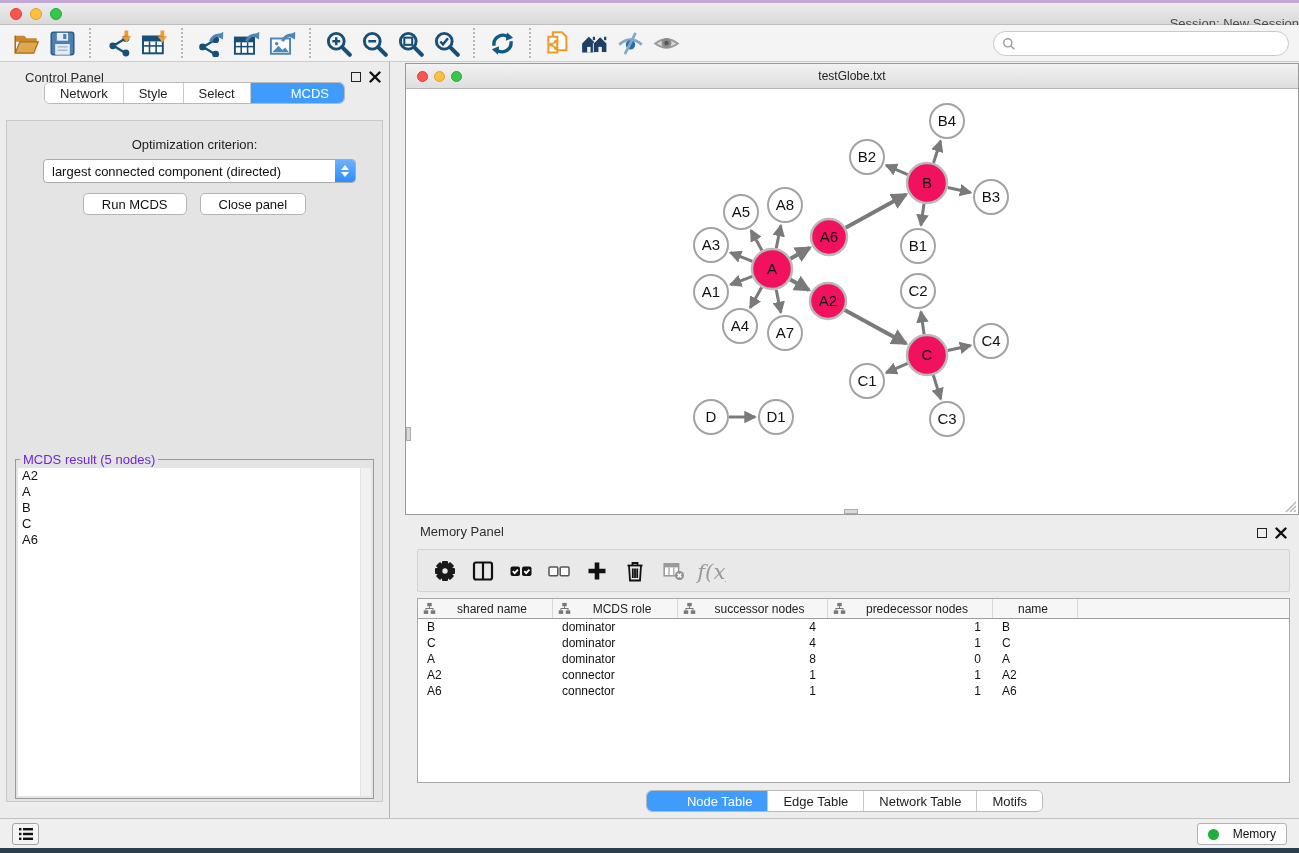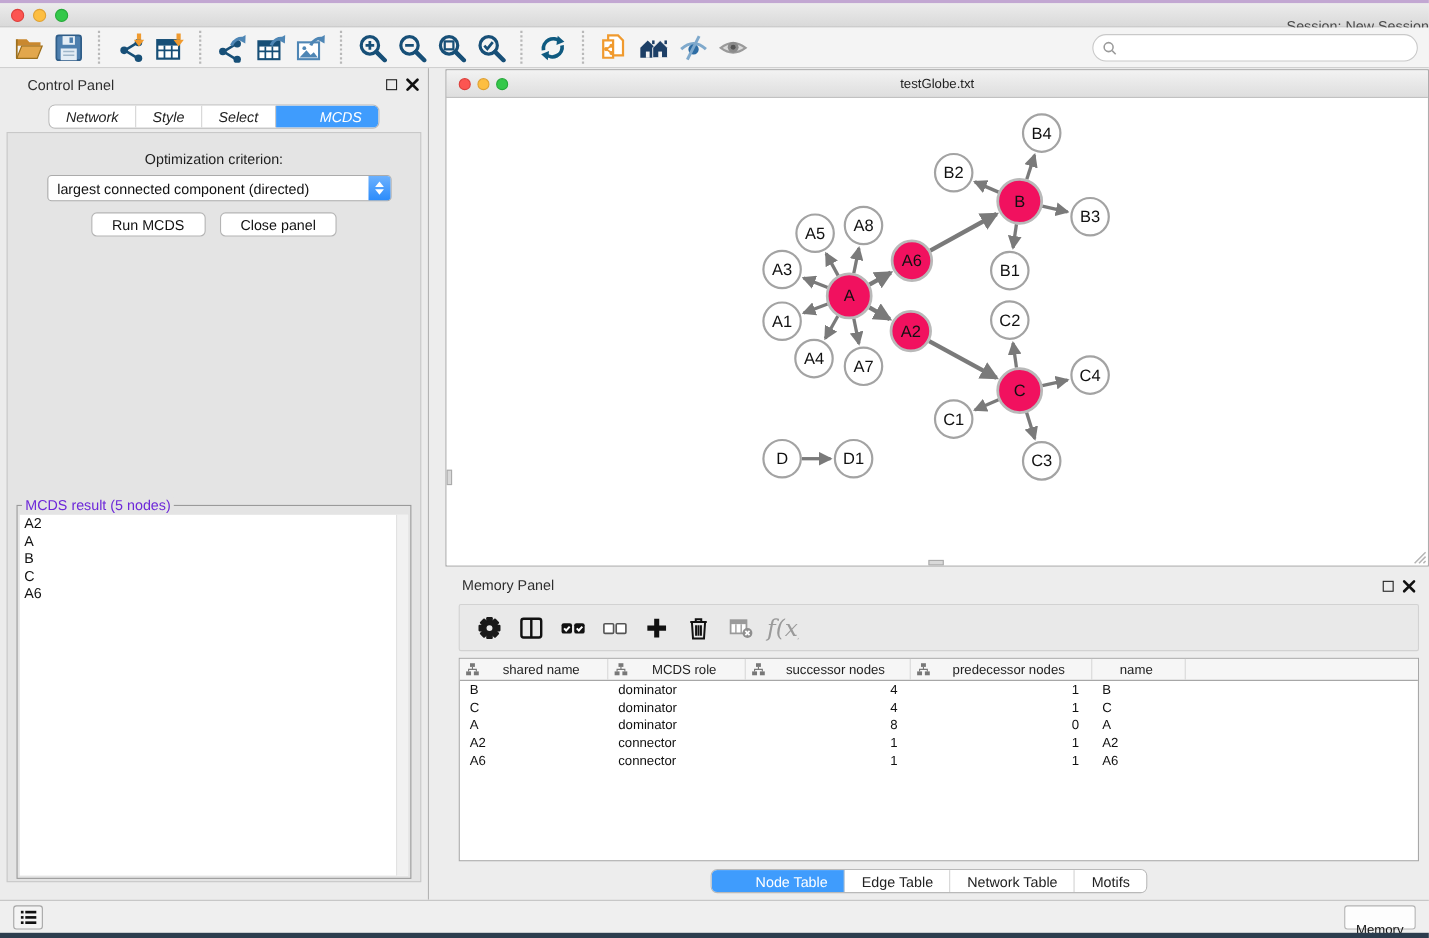--- a/index.html
+++ b/index.html
@@ -35,21 +35,21 @@
   .panel-head { position:absolute; left:0; top:0; width:100%; height:30px; display:flex; align-items:center; }
   .panel-head .ph-title { font-size:13px; color:#2e2e2e; margin-left:25px; }
   .panel-ctrls { position:absolute; right:8px; top:9px; display:flex; gap:8px; align-items:center; }
   .float-box { width:10px; height:10px; border:1.5px solid #222; display:inline-block; cursor:pointer; }
   .close-x { width:12px; height:12px; cursor:pointer; }
 
   .seg-tabs { display:flex; border:1px solid #b9b9b9; border-radius:6px; overflow:hidden; background:#fff; height:22px; }
   .seg-tab { font-size:13px; color:#222; padding:0 15px; display:flex; align-items:center; border-right:1px solid #c9c9c9; cursor:pointer; background:#fff; }
   .seg-tab:last-child { border-right:none; }
   .seg-tab.selected { background:#3f9cfd; color:#fff;padding-left:40px; }
-  .cp-tabs { position:absolute; top:33px; left:0; width:100%; display:flex; justify-content:center;font-style:italic; }
+  .cp-tabs { position:absolute; top:20px; left:0; width:100%; display:flex; justify-content:center; }
 
   .cp-content { position:absolute; left:6px; right:6px; top:58px; bottom:16px;
     background:#e4e4e4; border:1px solid #c8c8c8; }
   .opt-label { position:absolute; top:16px; left:0; right:0; text-align:center; font-size:13px; color:#1e1e1e; }
   .dropdown { position:absolute; left:36px; right:26px; top:38px; height:24px; background:#fff;
     border:1px solid #ababab; border-radius:4px; display:flex; align-items:center; cursor:pointer; }
   .dropdown .dd-value { flex:1; font-size:13px; color:#111; padding-left:8px; white-space:nowrap; }
   .dd-spin { width:20px; height:22px; background:linear-gradient(#6cb1fe,#2c8cfb); border-radius:0 3px 3px 0;
     display:flex; flex-direction:column; align-items:center; justify-content:center; gap:2px; }
   .dd-spin .tri-up { width:0; height:0; border-left:4px solid transparent; border-right:4px solid transparent; border-bottom:5px solid #fff; }
@@ -100,21 +100,21 @@
   .dt-row { display:flex; height:16px; align-items:center; }
   .dt-cell { overflow:hidden; white-space:nowrap; }
 
   .tp-tabs { position:absolute; left:0; right:0; top:270px; display:flex; justify-content:center; }
 
   
   .statusbar { position:absolute; left:0; top:818px; width:1299px; height:30px; background:#efefef; border-top:1px solid #c2c2c2; }
   .list-btn { position:absolute; left:12px; top:4px; width:27px; height:22px; background:#f4f4f4;
     border:1px solid #a5a5a5; border-radius:3px; display:flex; align-items:center; justify-content:center; cursor:pointer; }
   .memory-btn { position:absolute; right:12px; top:4px; height:22px; background:#fdfdfd; border:1px solid #b3b3b3;
-    border-radius:3px; display:flex; align-items:center; padding:0 10px; gap:14px; cursor:pointer;flex-direction:column; }
+    border-radius:3px; display:flex; align-items:center; padding:0 10px; gap:14px; cursor:pointer; }
   .memory-dot { width:11px; height:11px; border-radius:50%; background:#1faf3c; }
   .memory-btn span { font-size:12px; color:#111; }
   .bottom-strip { position:absolute; left:0; top:848px; width:1299px; height:5px; background:#2c3d4e; }
 </style>
 </head>
 <body>
 
 <div id="app">
   <div class="top-strip"></div>
 

